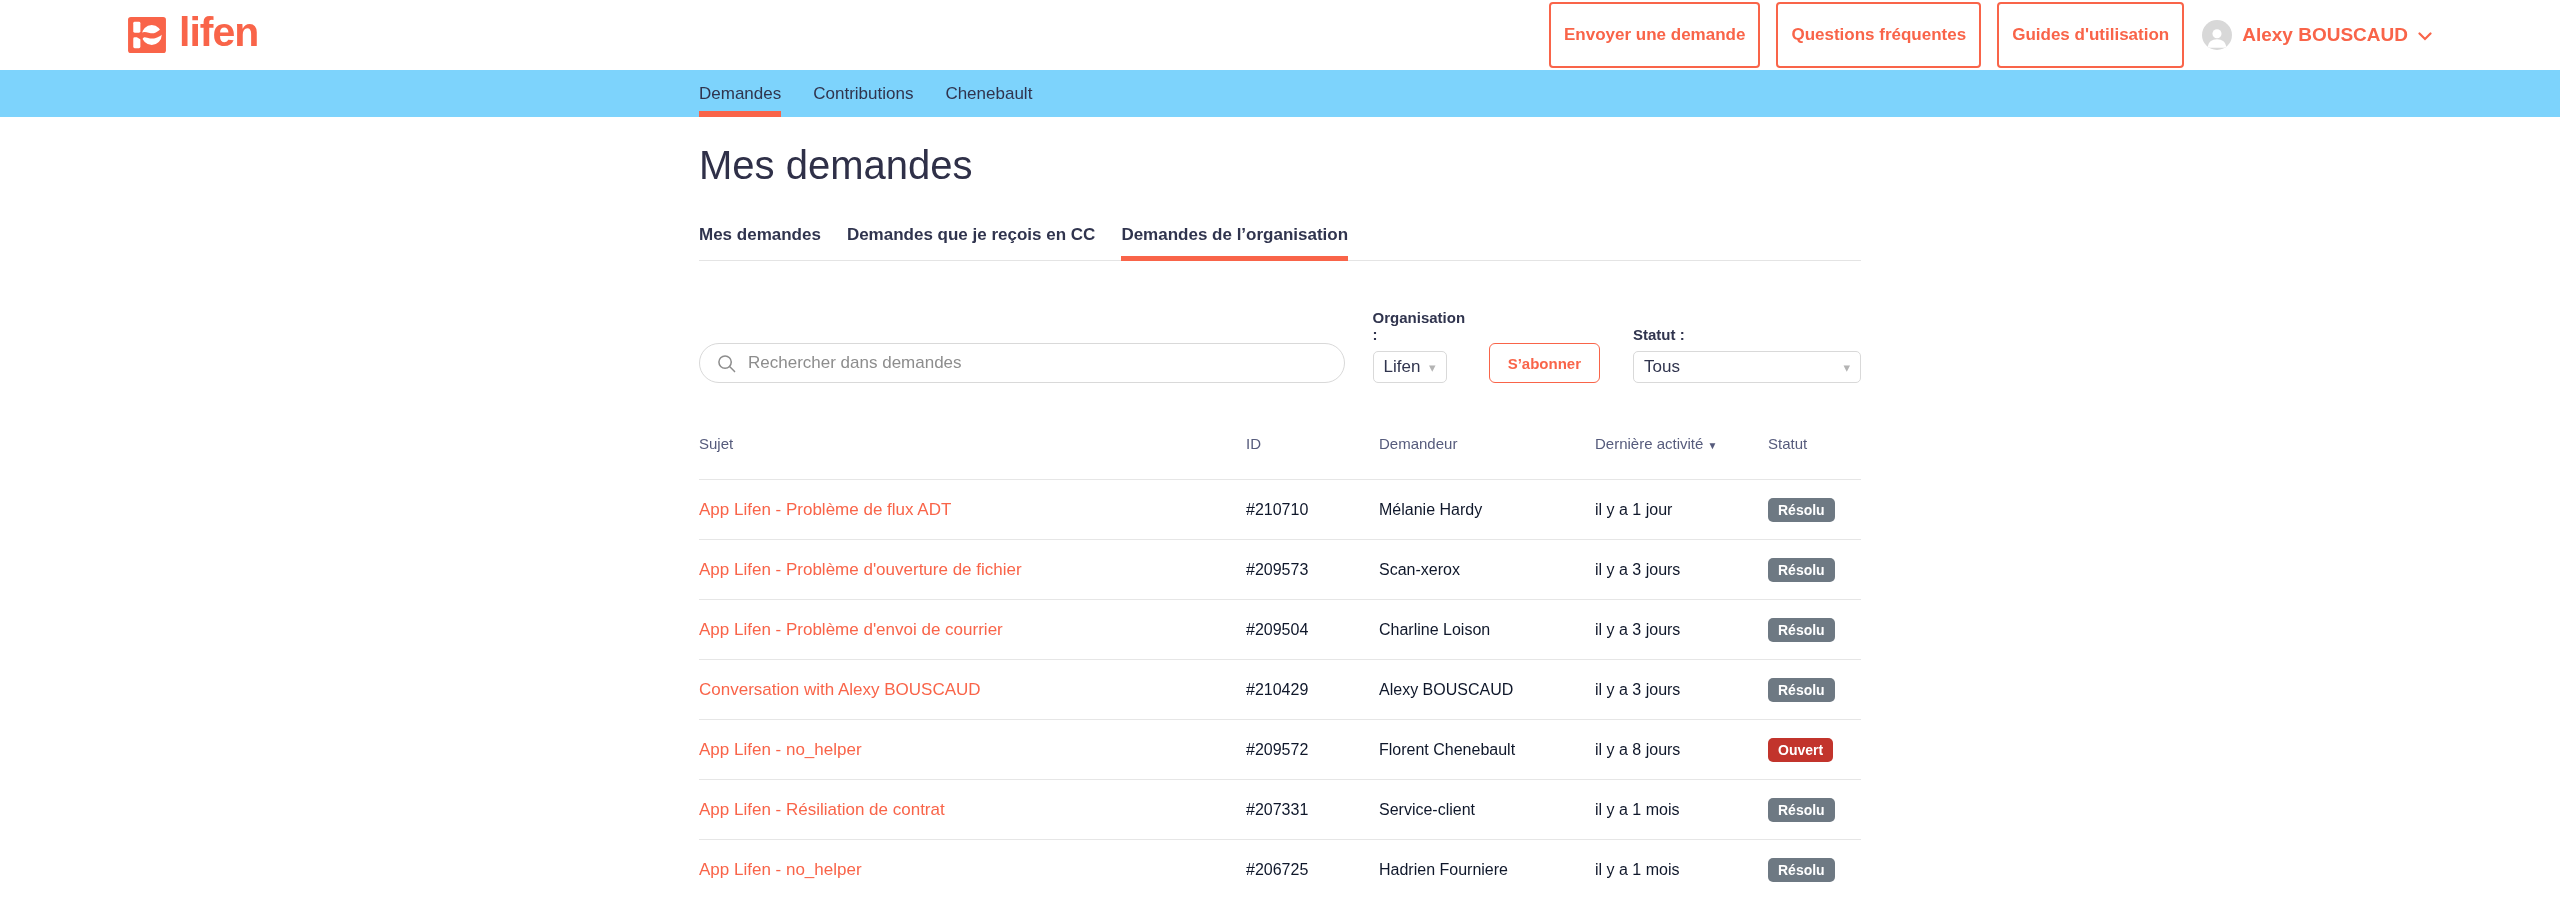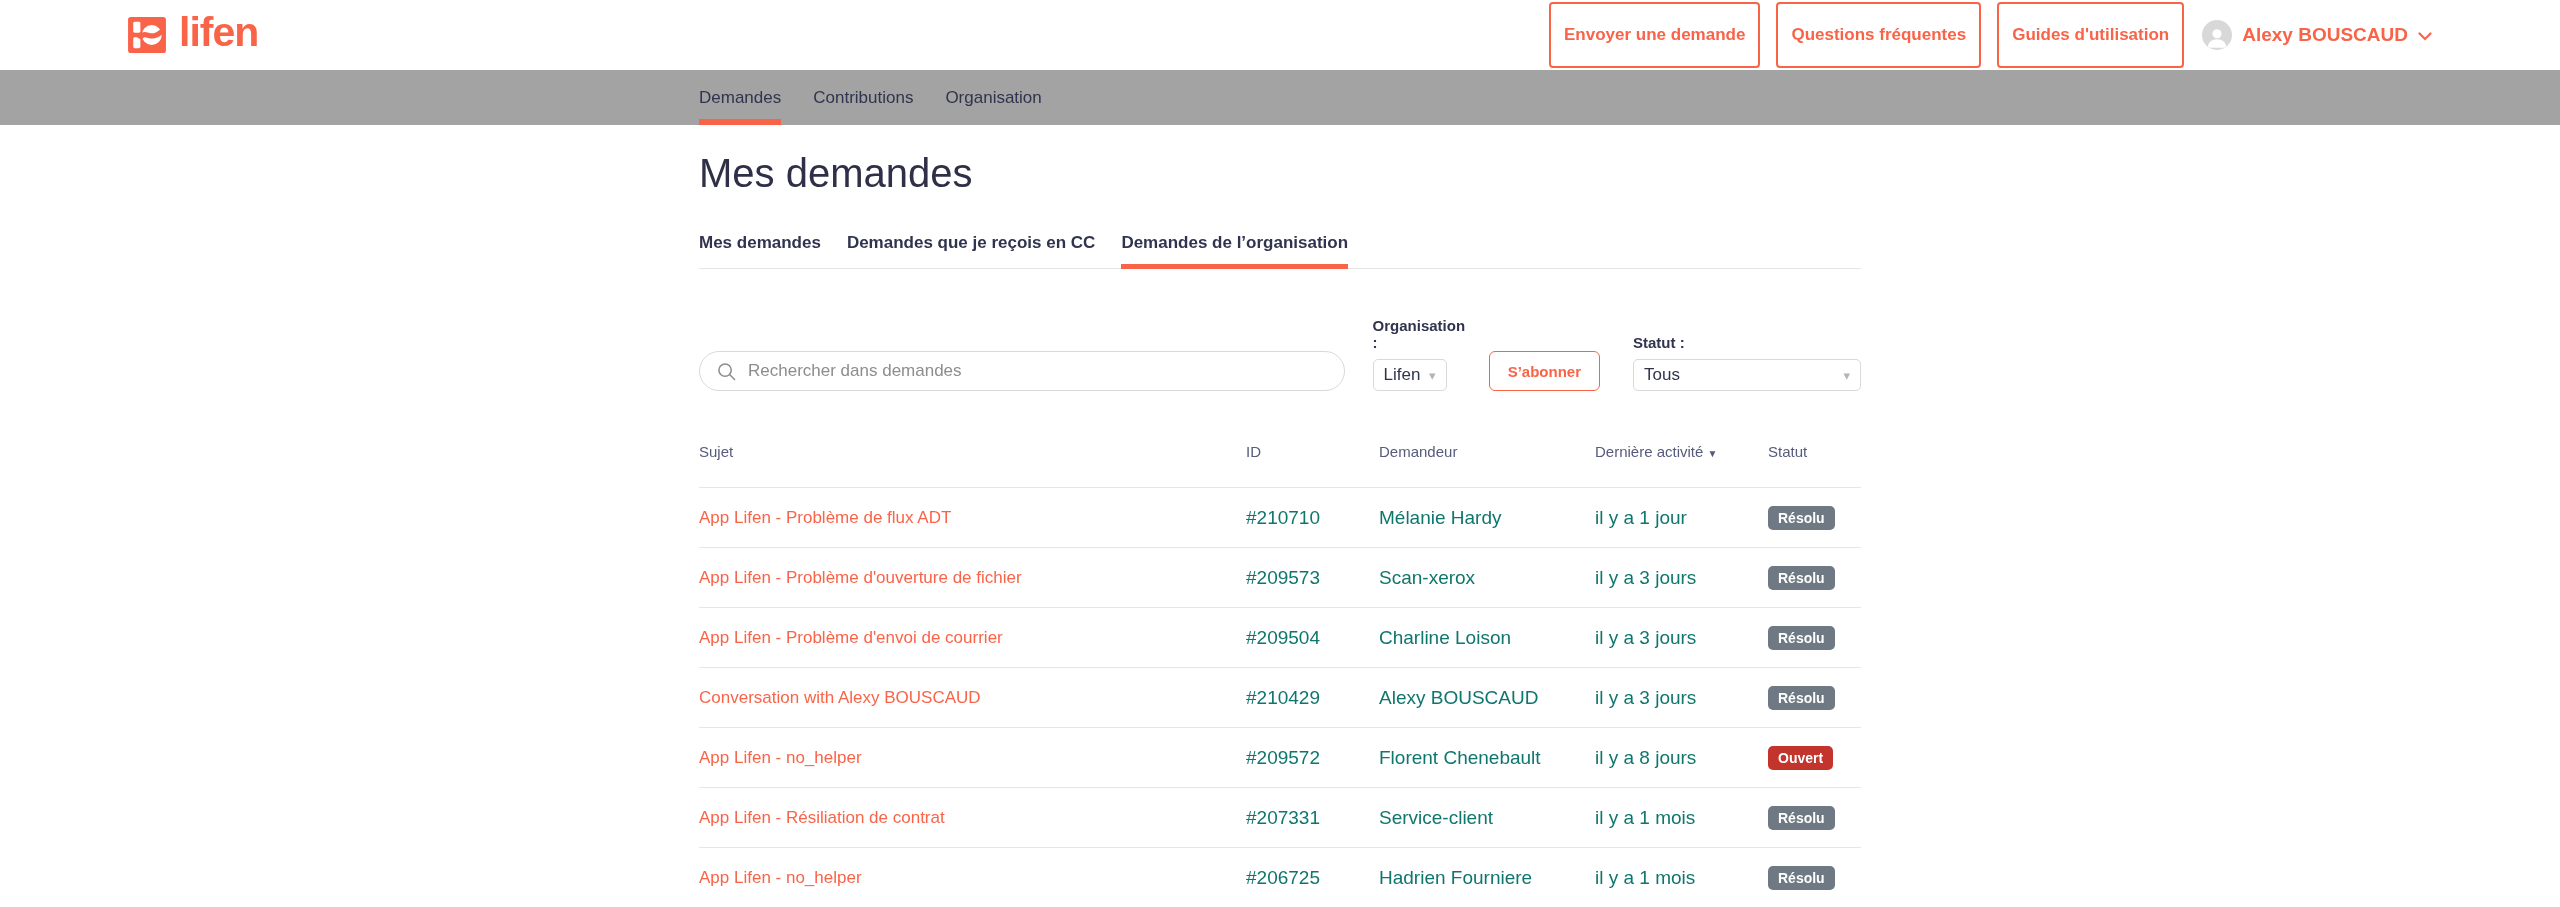--- a/index.html
+++ b/index.html
@@ -26,21 +26,21 @@
   }
   .user-menu { display:flex; align-items:center; gap:10px; margin-left:2px; cursor:pointer; }
   .avatar {
     width:30px; height:30px; border-radius:50%; background:#d8d8d8;
     overflow:hidden; display:flex; align-items:flex-end; justify-content:center;
   }
   .avatar svg { width:26px; height:26px; display:block; }
   .user-name { color:#f96449; font-weight:bold; font-size:19px; white-space:nowrap; }
   .user-chevron svg { width:14px; height:9px; display:block; margin-top:3px; }
   
-  .navbar { height:55px; background:#a3a3a3; }
+  .navbar { height:47px; background:#7dd3fc; }
   .navbar-inner { width:1162px; height:100%; margin:0 auto; display:flex; gap:32px; }
   .nav-tab {
     position:relative; display:flex; align-items:center;
     font-size:17px; color:#30344e; cursor:pointer;
   }
   .nav-tab.active { font-weight:normal; }
   .nav-tab.active::after {
     content:""; position:absolute; left:0; right:0; bottom:0; height:6px; background:#f96449;
   }
   
@@ -84,21 +84,21 @@
   .table { margin-top:52px; }
   .thead { display:flex; align-items:flex-start; color:#565b7c; font-size:15px; padding-bottom:27px; }
   .col-sujet  { width:547px; }
   .col-id     { width:133px; }
   .col-dem    { width:216px; }
   .col-act    { width:173px; }
   .col-statut { flex:1; }
   .sort-icon { font-size:10px; margin-left:4px; color:#565b7c; }
   .trow { display:flex; align-items:center; height:60px; border-top:1px solid #e6e6e6; }
   .subject-link { color:#f96449; font-size:17px; text-decoration:none; cursor:pointer; }
-  .cell-text { font-size:19px; color:#0f766e; }
+  .cell-text { font-size:16px; color:#0f172a; }
   .badge {
     display:inline-block; background:#6e7983; color:#fff;
     font-size:14px; font-weight:bold; padding:5px 10px; border-radius:5px; line-height:1;
   }
   .badge[data-status="open"] { background:#c2342c; }
 </style>
 </head>
 <body>
 
 <div class="header">
@@ -130,21 +130,21 @@
         </svg>
       </span>
     </div>
   </div>
 </div>
 
 <div class="navbar">
   <div class="navbar-inner">
     <div class="nav-tab active">Demandes</div>
     <div class="nav-tab">Contributions</div>
-    <div class="nav-tab">Organisation</div>
+    <div class="nav-tab">Chenebault</div>
   </div>
 </div>
 
 <div class="container">
   <h1 class="page-title">Mes demandes</h1>
 
   <div class="subtabs">
     <div class="subtab">Mes demandes</div>
     <div class="subtab">Demandes que je reçois en CC</div>
     <div class="subtab active">Demandes de l’organisation</div>

